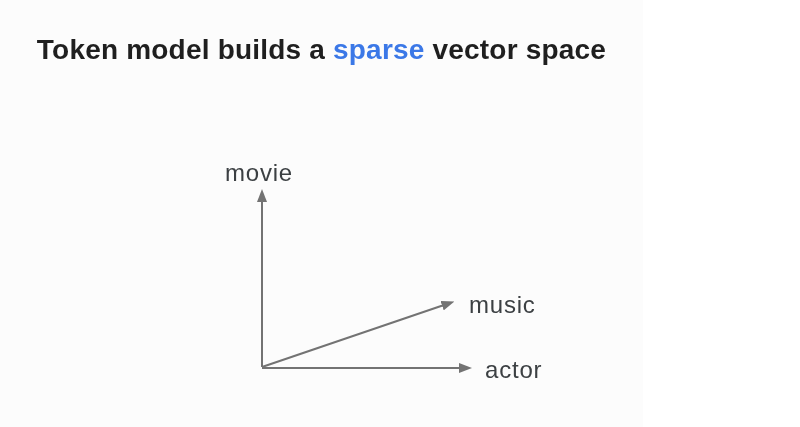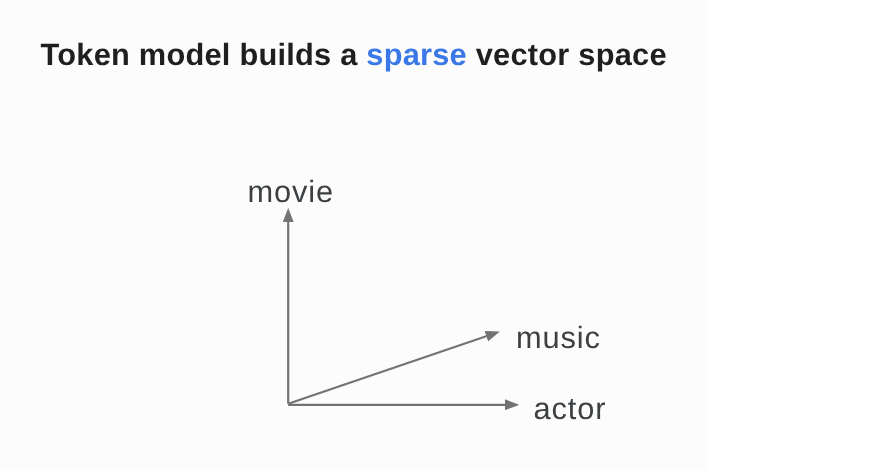--- a/index.html
+++ b/index.html
@@ -37,21 +37,21 @@
     top: 0;
     left: 0;
     width: 800px;
     height: 427px;
   }
   .axes-svg line { stroke: var(--arrow); stroke-width: 2; }
   .axes-svg .head { fill: var(--arrow); }
   .axis-label {
     position: absolute;
     color: var(--label-text);
-    font-size: 28px;
+    font-size: 24px;
     font-weight: 400;
     letter-spacing: 0.8px;
     white-space: nowrap;
   }
   .label-movie { left: 225px; top: 159px; }
   .label-music { left: 469px; top: 291px; }
   .label-actor { left: 485px; top: 356px; }
 </style>
 </head>
 <body>

